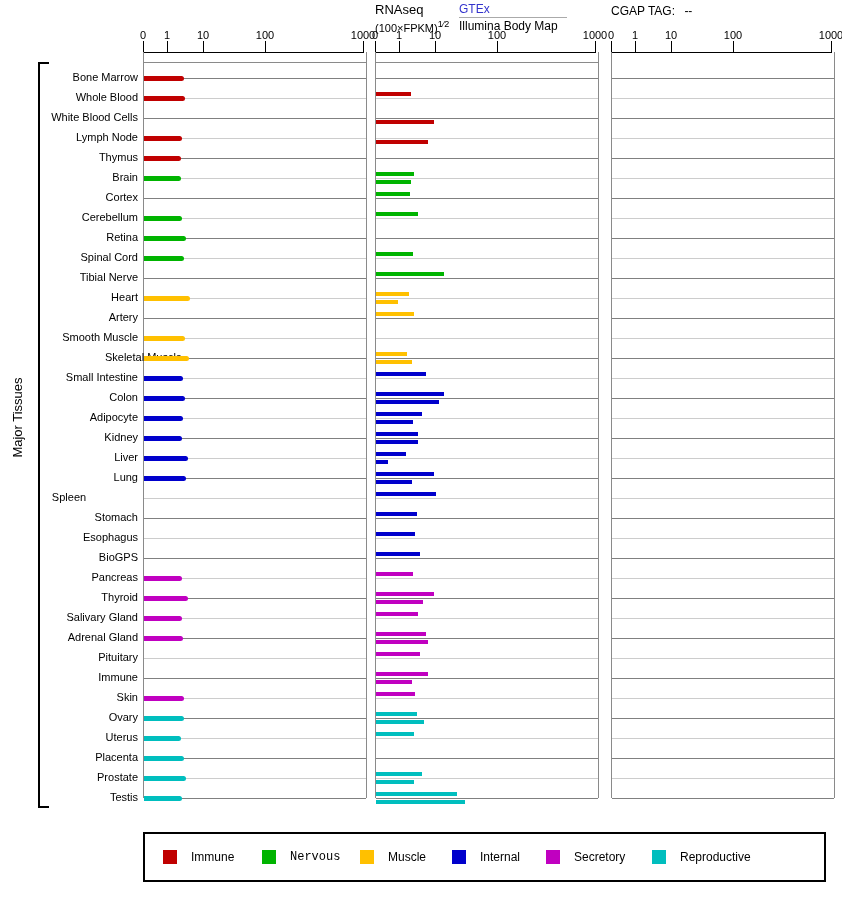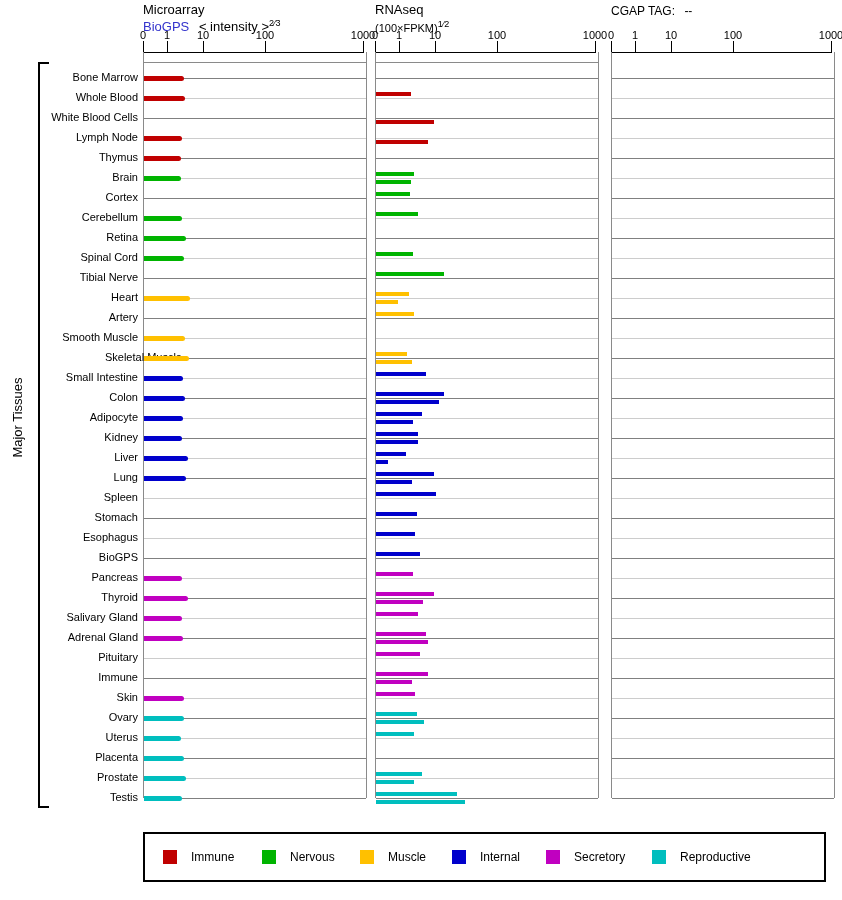--- a/index.html
+++ b/index.html
@@ -32,31 +32,28 @@
   .bracket { position:absolute; background:#000; }
   #legend-box { position:absolute; border:2px solid #000; background:#fff; }
   .legend-swatch { position:absolute; width:14px; height:14px; }
   .legend-label { position:absolute; font-size:12px; line-height:14px; }
 </style>
 </head>
 <body>
 
 <div id="root">
 
-  <div class="abs" style="left:143px; top:2px;">
-    <div class="hdr-title">Microarray</div>
-    <div class="hdr-sub" style="margin-top:1px;">
-      <span class="blue-link">BioGPS</span>
-      <span style="margin-left:6px;"><span>&lt; intensity &gt;</span><sup>2⁄3</sup></span>
-    </div>
-  </div>
 
   <div class="abs" style="left:375px; top:2px;">
     <div class="hdr-title">RNAseq</div>
     <div class="formula" style="margin-top:2px;"><span>(100×FPKM)</span><sup>1⁄2</sup></div>
+  </div>
+  <div class="abs gtex-block" style="left:459px; top:2px;">
+    <div class="gtex-top"><span class="blue-link">GTEx</span></div>
+    <div style="margin-top:1px;">Illumina Body Map</div>
   </div>
 
   <div class="abs" style="left:611px; top:2px;">
     <div class="cgap" style="margin-top:2px;">
       <span>CGAP TAG:</span>
       <span style="margin-left:6px;">--</span>
     </div>
   </div>
 
   <div class="side-label" style="left:-43px; top:410px; width:120px;">Major Tissues</div>
@@ -226,21 +223,21 @@
       <div class="bar tip" style="left: 144px; top: 456px; width: 44.0269px; height: 5px; background: rgb(0, 0, 204);"></div>
       <div class="bar" style="left: 376px; top: 452px; width: 30.3393px; height: 4px; background: rgb(0, 0, 204);"></div>
       <div class="bar" style="left: 376px; top: 460px; width: 12px; height: 4px; background: rgb(0, 0, 204);"></div>
       <div class="tissue-label" style="left: 0px; top: 471px; width: 138px;">Lung</div>
       <div class="row-line" style="left: 144px; top: 478px; width: 222px; background: rgb(128, 128, 128);"></div>
       <div class="row-line" style="left: 376px; top: 478px; width: 222px; background: rgb(128, 128, 128);"></div>
       <div class="row-line" style="left: 612px; top: 478px; width: 222px; background: rgb(128, 128, 128);"></div>
       <div class="bar tip" style="left: 144px; top: 476px; width: 42.1854px; height: 5px; background: rgb(0, 0, 204);"></div>
       <div class="bar" style="left: 376px; top: 472px; width: 58.0014px; height: 4px; background: rgb(0, 0, 204);"></div>
       <div class="bar" style="left: 376px; top: 480px; width: 36.3272px; height: 4px; background: rgb(0, 0, 204);"></div>
-      <div class="tissue-label" style="left: 0px; top: 491px; width: 138px;">Spleen</div>
+      <div class="tissue-label" style="left: 0px; top: 491px; width: 138px; text-align: center;">Spleen</div>
       <div class="row-line" style="left: 144px; top: 498px; width: 222px; background: rgb(204, 204, 204);"></div>
       <div class="row-line" style="left: 376px; top: 498px; width: 222px; background: rgb(204, 204, 204);"></div>
       <div class="row-line" style="left: 612px; top: 498px; width: 222px; background: rgb(204, 204, 204);"></div>
       <div class="bar" style="left: 376px; top: 492px; width: 60px; height: 4px; background: rgb(0, 0, 204);"></div>
       <div class="tissue-label" style="left: 0px; top: 511px; width: 138px;">Stomach</div>
       <div class="row-line" style="left: 144px; top: 518px; width: 222px; background: rgb(128, 128, 128);"></div>
       <div class="row-line" style="left: 376px; top: 518px; width: 222px; background: rgb(128, 128, 128);"></div>
       <div class="row-line" style="left: 612px; top: 518px; width: 222px; background: rgb(128, 128, 128);"></div>
       <div class="bar" style="left: 376px; top: 512px; width: 41.1764px; height: 4px; background: rgb(0, 0, 204);"></div>
       <div class="tissue-label" style="left: 0px; top: 531px; width: 138px;">Esophagus</div>
@@ -330,21 +327,21 @@
       <div class="bar" style="left: 376px; top: 800px; width: 89.0375px; height: 4px; background: rgb(0, 190, 190);"></div>
     </div>
 
   <div id="legend-box" style="left:143px; top:832px; width:683px; height:50px;">
       <div>
         <div class="legend-swatch" style="left: 18px; top: 16px; background: rgb(192, 0, 0);"></div>
         <div class="legend-label" style="left: 46px; top: 16px;">Immune</div>
       </div>
       <div>
         <div class="legend-swatch" style="left: 117px; top: 16px; background: rgb(0, 180, 0);"></div>
-        <div class="legend-label" style="left: 145px; top: 16px;">Nervous</div>
+        <div class="legend-label" style="left: 145px; top: 16px; font-family: Liberation Mono, monospace;">Nervous</div>
       </div>
       <div>
         <div class="legend-swatch" style="left: 215px; top: 16px; background: rgb(255, 192, 0);"></div>
         <div class="legend-label" style="left: 243px; top: 16px;">Muscle</div>
       </div>
       <div>
         <div class="legend-swatch" style="left: 307px; top: 16px; background: rgb(0, 0, 204);"></div>
         <div class="legend-label" style="left: 335px; top: 16px;">Internal</div>
       </div>
       <div>

